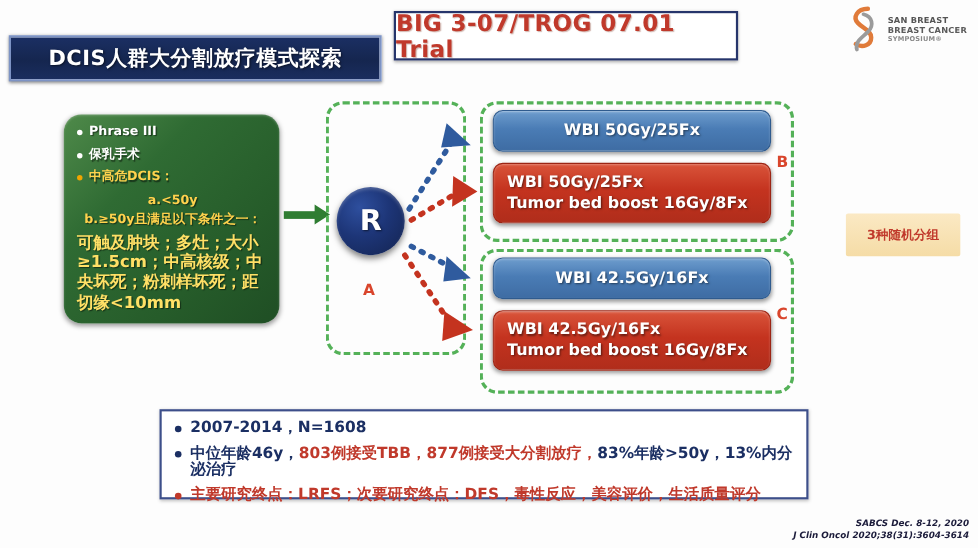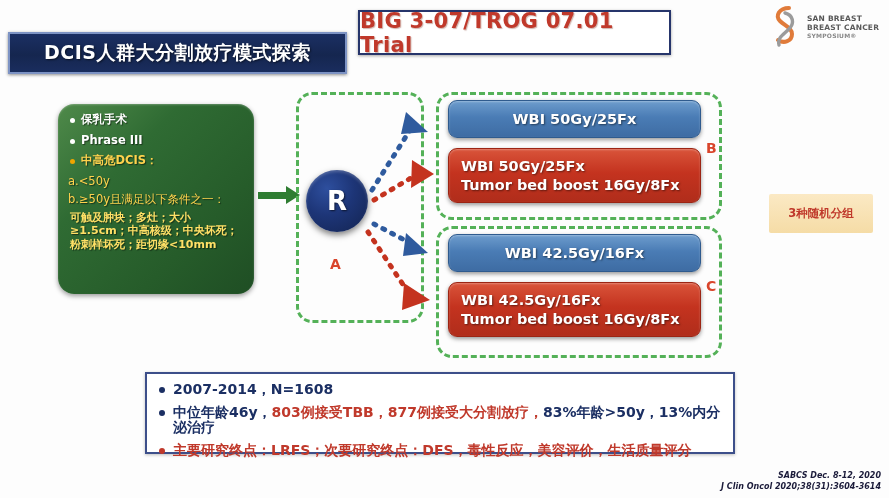--- a/index.html
+++ b/index.html
@@ -50,23 +50,23 @@
     box-shadow:0 2px 5px rgba(0,0,0,.4), inset 0 1px 2px rgba(255,255,255,.25);
     padding:9px 8px 6px 10px;box-sizing:border-box;
     font-size:11.5px;font-weight:bold;line-height:1.05;
   }
   .crit-row{display:flex;align-items:flex-start;margin-bottom:8.5px;}
   .dot{width:5px;height:5px;border-radius:50%;background:#ffffff;
        margin:5px 6px 0 2px;flex:0 0 5px;}
   .dot.y{background:#f0a500;}
   .crit-row.white span{color:#ffffff;text-shadow:1px 1px 1px rgba(0,0,0,.5);}
   .crit-row.yellow span{color:#ffd24d;text-shadow:1px 1px 1px rgba(0,0,0,.5);}
-  .crit-line{color:#ffd24d;font-weight:normal;text-shadow:1px 1px 1px rgba(0,0,0,.5);
-             margin-bottom:6px;font-size:11.5px;}
-  .crit-sub{color:#ffe066;font-weight:bold;font-size:11px;line-height:1.22;
+  .crit-line{color:#ffd24d;font-weight:bold;text-shadow:1px 1px 1px rgba(0,0,0,.5);
+             margin-bottom:6px;font-size:11.5px;text-align:center;}
+  .crit-sub{color:#ffe066;font-weight:bold;font-size:15px;line-height:1.22;
             text-shadow:1px 1px 1px rgba(0,0,0,.5);padding-left:2px;}
 
   
   .connector{position:absolute;left:258px;top:185px;width:46px;height:20px;}
   .connector .shaft{position:absolute;left:0;top:7px;width:30px;height:7px;background:#2f7d32;}
   .connector .head{position:absolute;left:28px;top:1px;width:0;height:0;
      border-top:9px solid transparent;border-bottom:9px solid transparent;border-left:14px solid #2f7d32;}
 
   
   .dash{position:absolute;border:3px dashed #54b158;border-radius:16px;background:transparent;}
@@ -155,25 +155,25 @@
     <div class="logo-text">
       <div class="l1">SAN BREAST</div>
       <div class="l2">BREAST CANCER</div>
       <div class="l3">SYMPOSIUM®</div>
     </div>
   </div>
 
   <div class="criteria">
     <div class="crit-row white">
       <div class="dot"></div>
-      <span>保乳手术</span>
+      <span>Phrase III</span>
     </div>
     <div class="crit-row white">
       <div class="dot"></div>
-      <span>Phrase III</span>
+      <span>保乳手术</span>
     </div>
     <div class="crit-row yellow">
       <div class="dot y"></div>
       <span>中高危DCIS：</span>
     </div>
     <div class="crit-line">a.&lt;50y</div>
     <div class="crit-line">b.≥50y且满足以下条件之一：</div>
     <div class="crit-sub">可触及肿块；多灶；大小≥1.5cm；中高核级；中央坏死；粉刺样坏死；距切缘&lt;10mm</div>
   </div>
 

